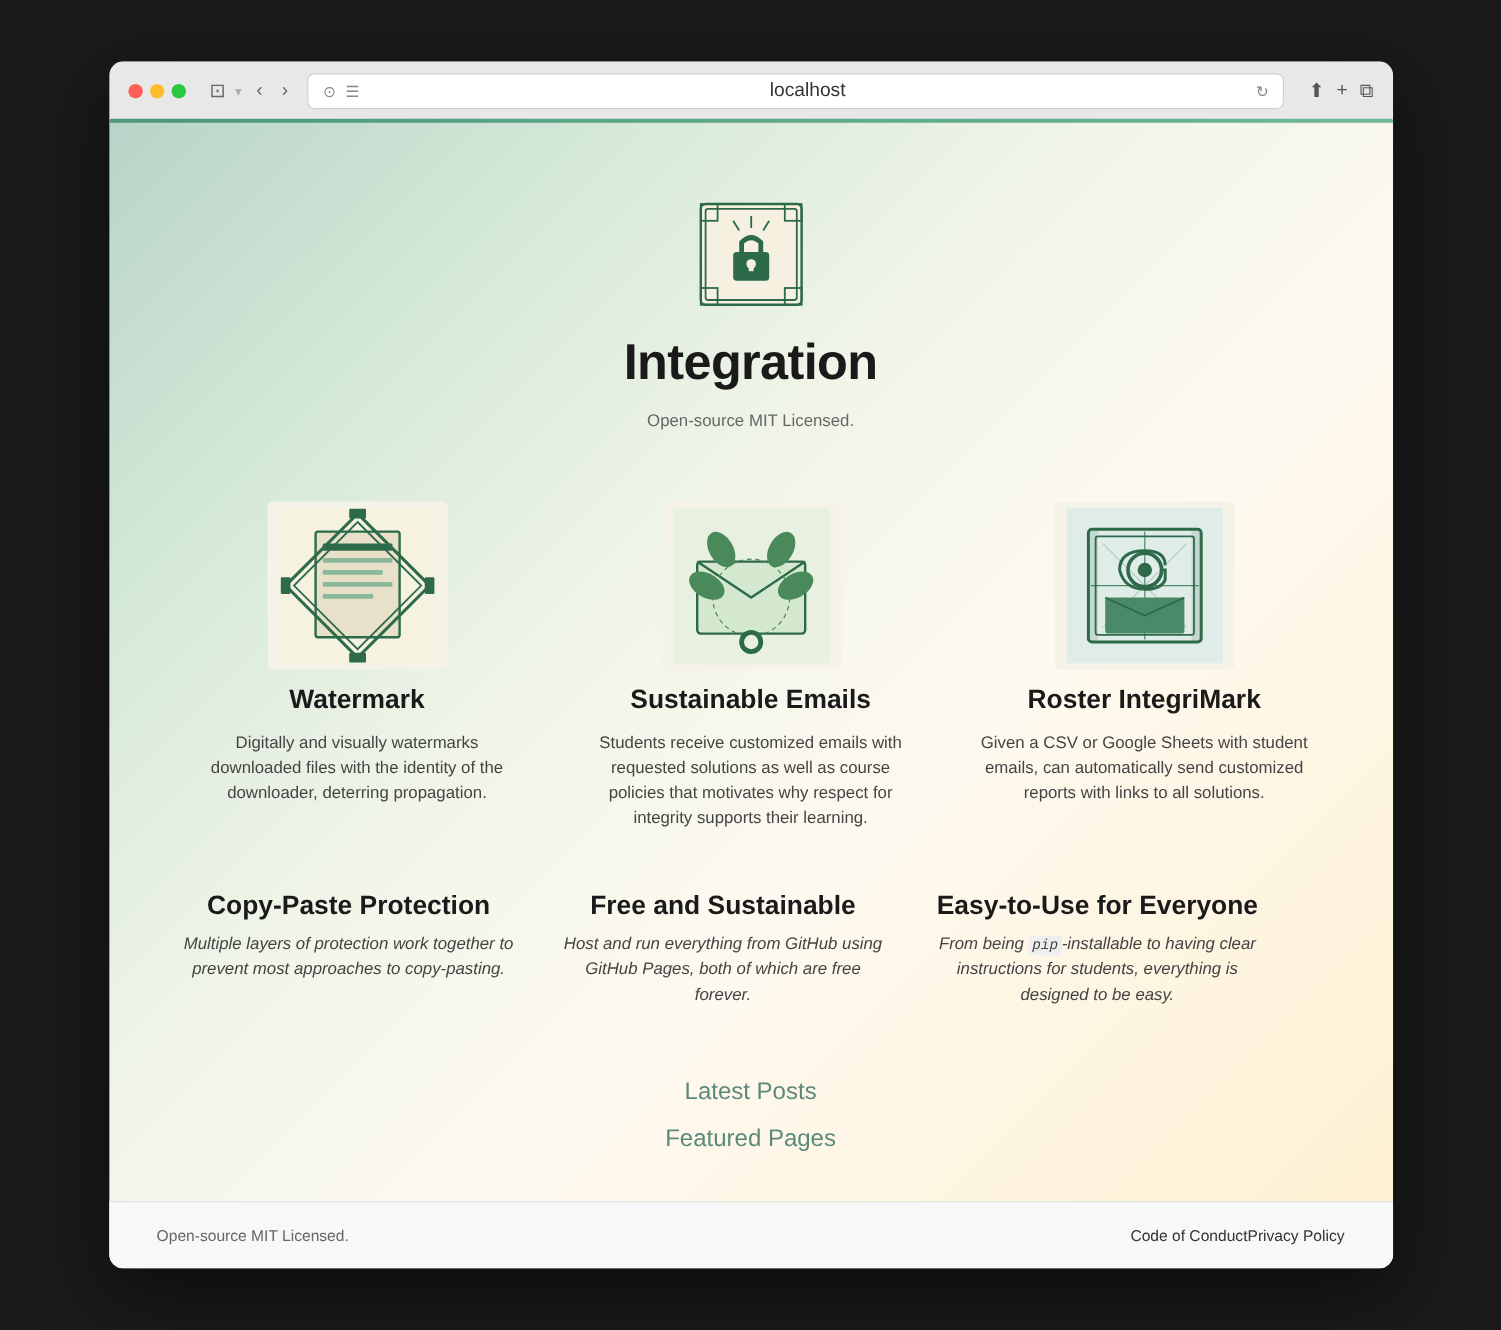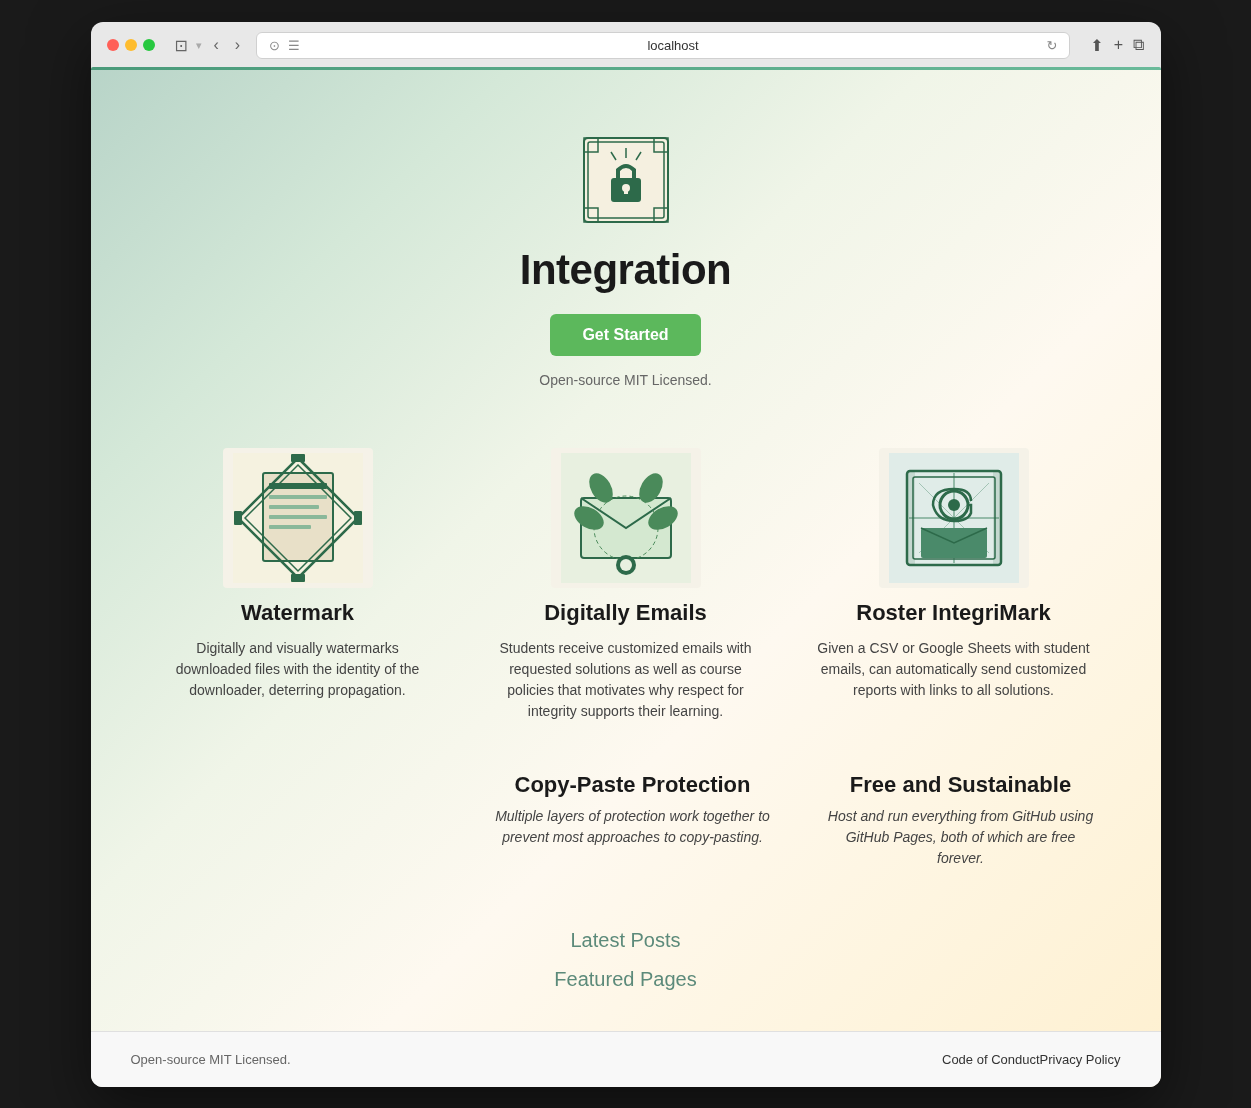--- a/index.html
+++ b/index.html
@@ -84,21 +84,21 @@
       padding: 5px 12px;
       display: flex;
       align-items: center;
       gap: 8px;
       border: 1px solid #d0d0d0;
     }
 
     .address-bar-url {
       flex: 1;
       text-align: center;
-      font-size: 13px;
+      font-size: 16px;
       color: #333;
     }
 
     .browser-actions {
       display: flex;
       gap: 10px;
       color: #555;
       margin-left: 8px;
     }
 
@@ -194,22 +194,22 @@
     }
 
     .feature-desc {
       font-size: 14px;
       color: #444;
       line-height: 1.5;
     }
 
     .secondary-features {
       display: flex;
-      justify-content: flex-end;
-      gap: 48px;
+      justify-content: flex-start;
+      gap: 32px;
       padding: 10px 60px 40px;
       flex-wrap: wrap;
     }
 
     .secondary-feature {
       max-width: 280px;
       text-align: center;
       gap: 8px;
       display: flex;
       flex-direction: column;
@@ -340,21 +340,20 @@
           <line x1="50" y1="18" x2="50" y2="28" stroke="#2d6a4a" stroke-width="1.5"></line>
           <line x1="35" y1="22" x2="40" y2="30" stroke="#2d6a4a" stroke-width="1.5"></line>
           <line x1="65" y1="22" x2="60" y2="30" stroke="#2d6a4a" stroke-width="1.5"></line>
 
           <path d="M44 76 L50 82 L56 76" fill="none" stroke="#f5f0e0" stroke-width="2" stroke-linecap="round" stroke-linejoin="round"></path>
         </svg>
       </div>
 
       <h1 class="app-title">Integration</h1>
 
-      <button class="get-started-btn">Get Started</button>
 
       <p class="license-text">Open-source MIT Licensed.</p>
     </div>
 
     <div class="features-section">
 
       <div class="feature-card">
         <div class="feature-image">
           <svg viewBox="0 0 130 130" width="130" height="130" xmlns="http://www.w3.org/2000/svg">
             <rect width="130" height="130" fill="#f5f2e0"></rect>
@@ -391,21 +390,21 @@
 
             <ellipse cx="40" cy="35" rx="10" ry="16" fill="#4a8a5a" transform="rotate(-30 40 35)"></ellipse>
             <ellipse cx="90" cy="35" rx="10" ry="16" fill="#4a8a5a" transform="rotate(30 90 35)"></ellipse>
             <ellipse cx="28" cy="65" rx="10" ry="16" fill="#4a8a5a" transform="rotate(-60 28 65)"></ellipse>
             <ellipse cx="102" cy="65" rx="10" ry="16" fill="#4a8a5a" transform="rotate(60 102 65)"></ellipse>
 
             <circle cx="65" cy="112" r="10" fill="#2d6a4a"></circle>
             <circle cx="65" cy="112" r="6" fill="#e8f0e0"></circle>
           </svg>
         </div>
-        <h3 class="feature-title">Digitally Emails</h3>
+        <h3 class="feature-title">Sustainable Emails</h3>
         <p class="feature-desc">Students receive customized emails with requested solutions as well as course policies that motivates why respect for integrity supports their learning.</p>
       </div>
 
       <div class="feature-card">
         <div class="feature-image">
           <svg viewBox="0 0 130 130" width="130" height="130" xmlns="http://www.w3.org/2000/svg">
             <rect width="130" height="130" fill="#e0ece8"></rect>
 
             <line x1="20" y1="65" x2="110" y2="65" stroke="#4a8a6a" stroke-width="1"></line>
             <line x1="65" y1="20" x2="65" y2="110" stroke="#4a8a6a" stroke-width="1"></line>
@@ -435,20 +434,24 @@
       <div class="secondary-feature">
         <h3 class="secondary-title">Copy-Paste Protection</h3>
         <p class="secondary-desc">Multiple layers of protection work together to prevent most approaches to copy-pasting.</p>
       </div>
 
       <div class="secondary-feature">
         <h3 class="secondary-title">Free and Sustainable</h3>
         <p class="secondary-desc">Host and run everything from GitHub using GitHub Pages, both of which are free forever.</p>
       </div>
 
+      <div class="secondary-feature">
+        <h3 class="secondary-title">Easy-to-Use for Everyone</h3>
+        <p class="secondary-desc">From being <code>pip</code>-installable to having clear instructions for students, everything is designed to be easy.</p>
+      </div>
     </div>
 
     <div class="links-section">
       <a class="section-link" href="#">Latest Posts</a>
       <a class="section-link" href="#">Featured Pages</a>
     </div>
 
     <div class="footer">
       <span class="footer-left">Open-source MIT Licensed.</span>
       <div class="footer-right">

